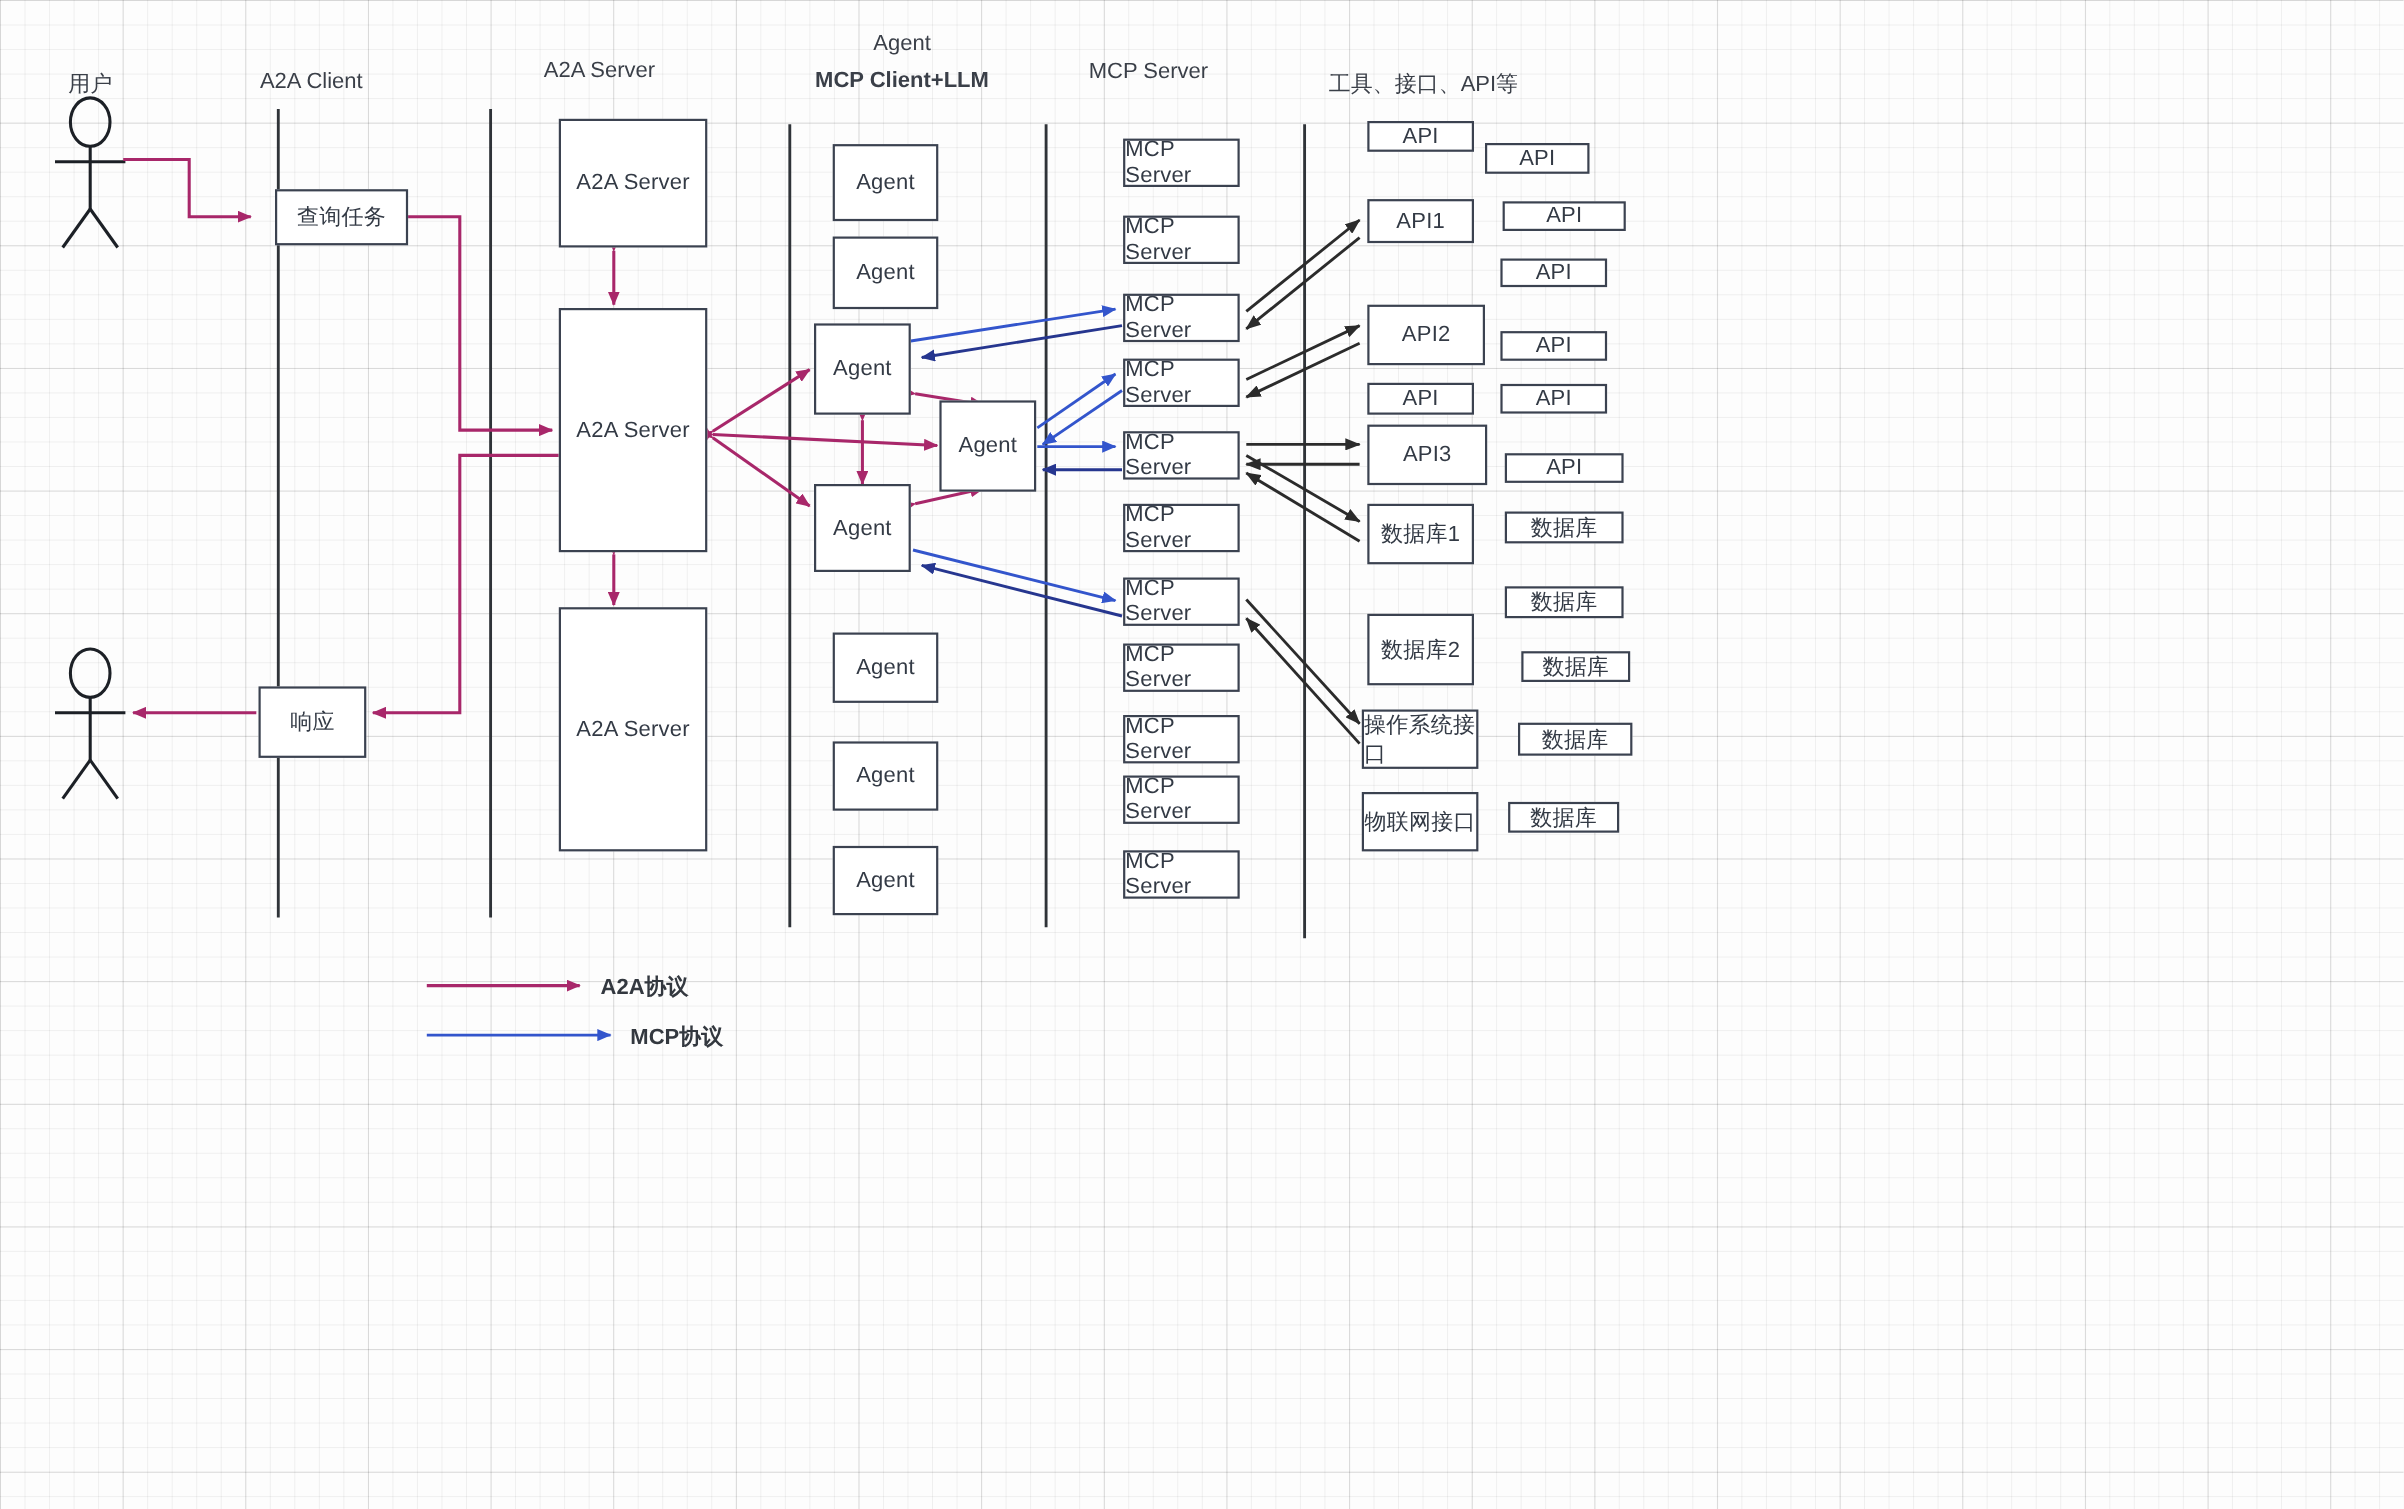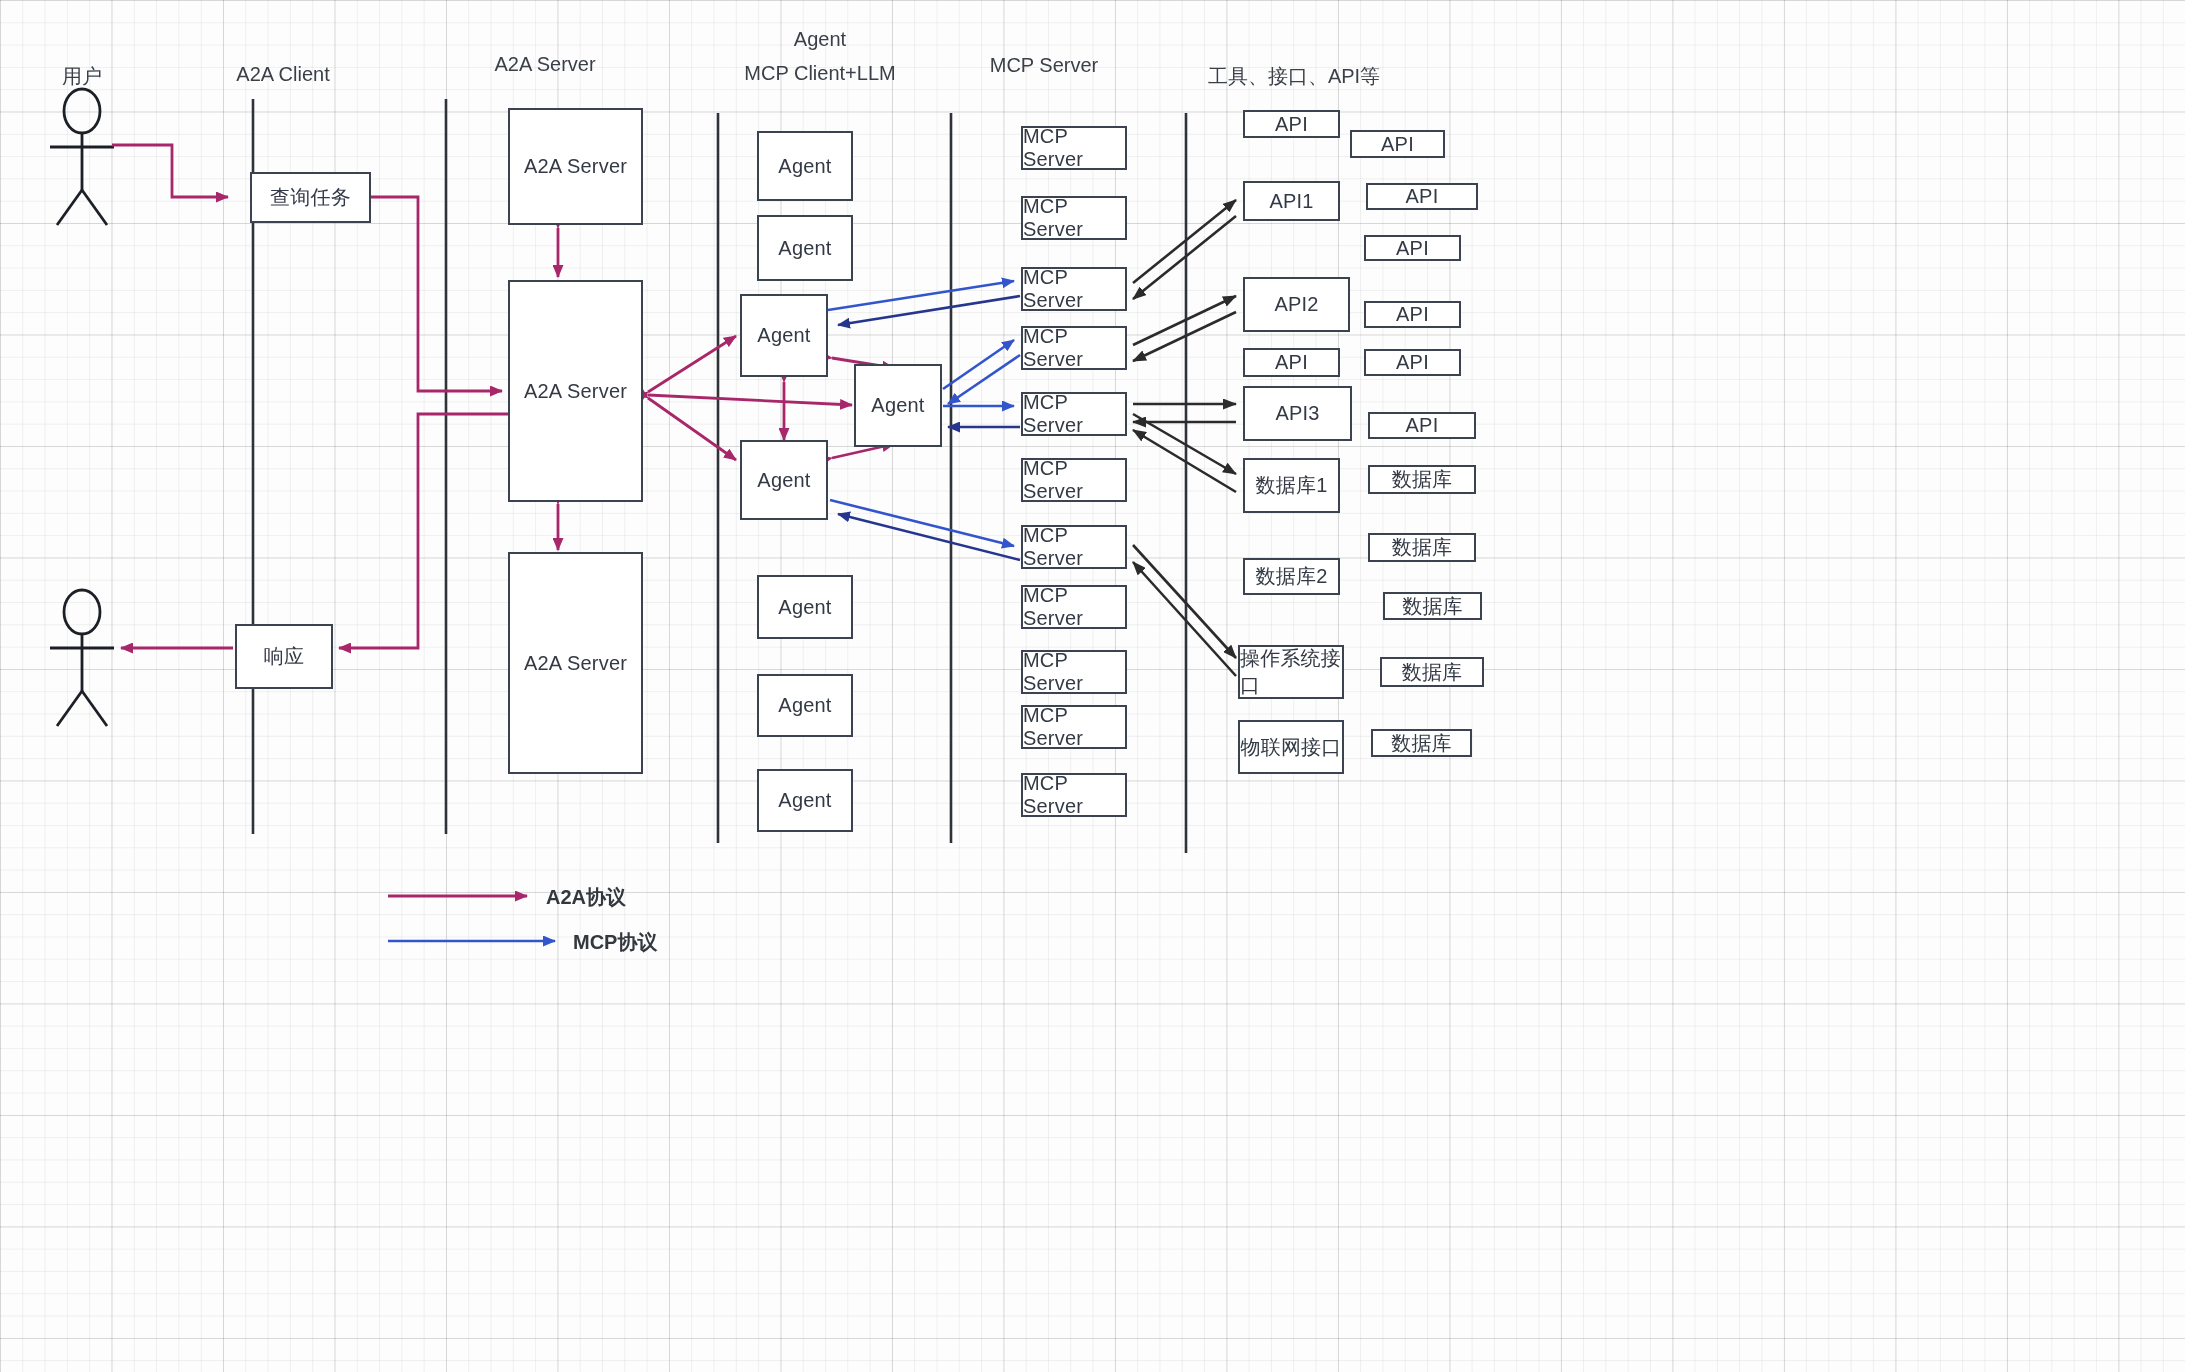--- a/index.html
+++ b/index.html
@@ -36,21 +36,21 @@
   }
   .node.thin{border-width:2px;}
   .hdr{
     position:absolute;
     color:#3a3f48;
     font-size:20px;
     white-space:nowrap;
     transform:translateX(-50%);
     z-index:5;
   }
-  .hdr.bold{font-weight:normal;}
+  .hdr.bold{font-weight:bold;}
   .legend-label{
     position:absolute;color:#33383f;font-size:20px;white-space:nowrap;z-index:6;font-weight:bold;
   }
 </style>
 </head>
 <body>
 
 <div id="canvas"></div>
 
 <svg id="wires" viewBox="0 0 2185 1372">
@@ -202,21 +202,21 @@
 <div class="node thin" style="left:1021px;top:650px;width:106px;height:44px">MCP Server</div>
 <div class="node thin" style="left:1021px;top:705px;width:106px;height:44px">MCP Server</div>
 <div class="node thin" style="left:1021px;top:773px;width:106px;height:44px">MCP Server</div>
 
 <div class="node thin" style="left:1243px;top:110px;width:97px;height:28px">API</div>
 <div class="node thin" style="left:1243px;top:181px;width:97px;height:40px">API1</div>
 <div class="node thin" style="left:1243px;top:277px;width:107px;height:55px">API2</div>
 <div class="node thin" style="left:1243px;top:348px;width:97px;height:29px">API</div>
 <div class="node thin" style="left:1243px;top:386px;width:109px;height:55px">API3</div>
 <div class="node thin" style="left:1243px;top:458px;width:97px;height:55px">数据库1</div>
-<div class="node thin" style="left:1243px;top:558px;width:97px;height:37px">数据库2</div>
+<div class="node thin" style="left:1243px;top:558px;width:97px;height:65px">数据库2</div>
 <div class="node thin" style="left:1238px;top:645px;width:106px;height:54px">操作系统接口</div>
 <div class="node thin" style="left:1238px;top:720px;width:106px;height:54px">物联网接口</div>
 
 <div class="node thin" style="left:1350px;top:130px;width:95px;height:28px">API</div>
 <div class="node thin" style="left:1366px;top:183px;width:112px;height:27px">API</div>
 <div class="node thin" style="left:1364px;top:235px;width:97px;height:26px">API</div>
 <div class="node thin" style="left:1364px;top:301px;width:97px;height:27px">API</div>
 <div class="node thin" style="left:1364px;top:349px;width:97px;height:27px">API</div>
 <div class="node thin" style="left:1368px;top:412px;width:108px;height:27px">API</div>
 <div class="node thin" style="left:1368px;top:465px;width:108px;height:29px">数据库</div>

